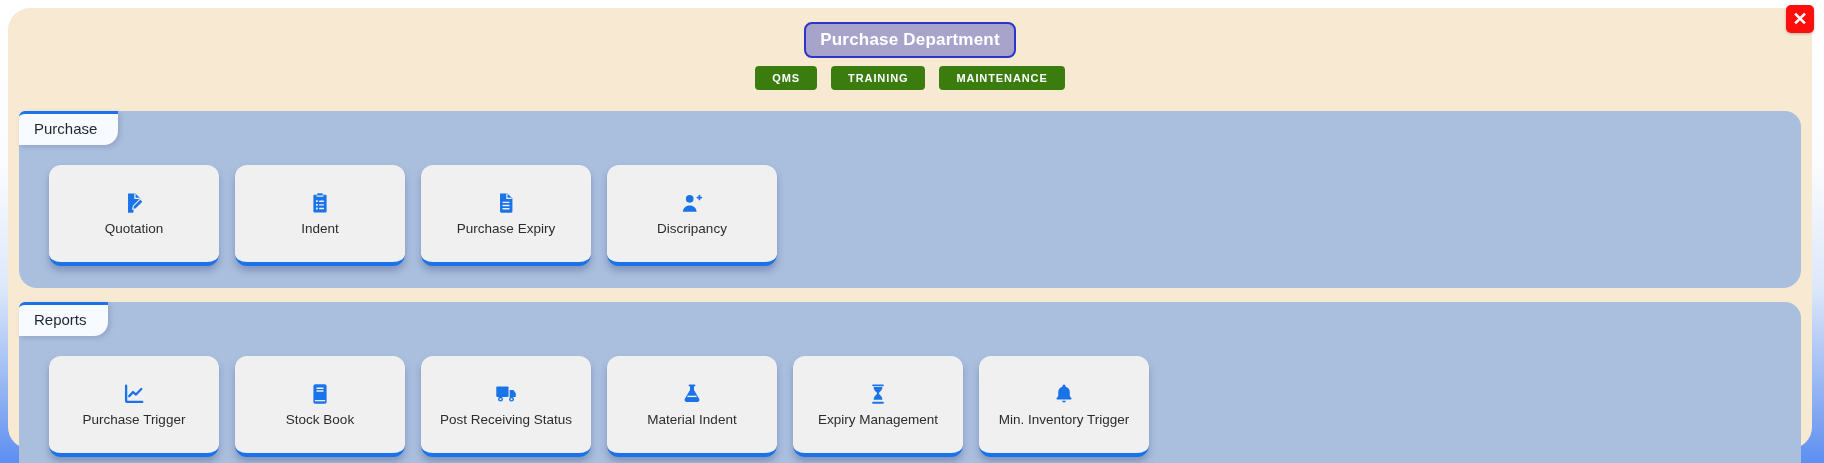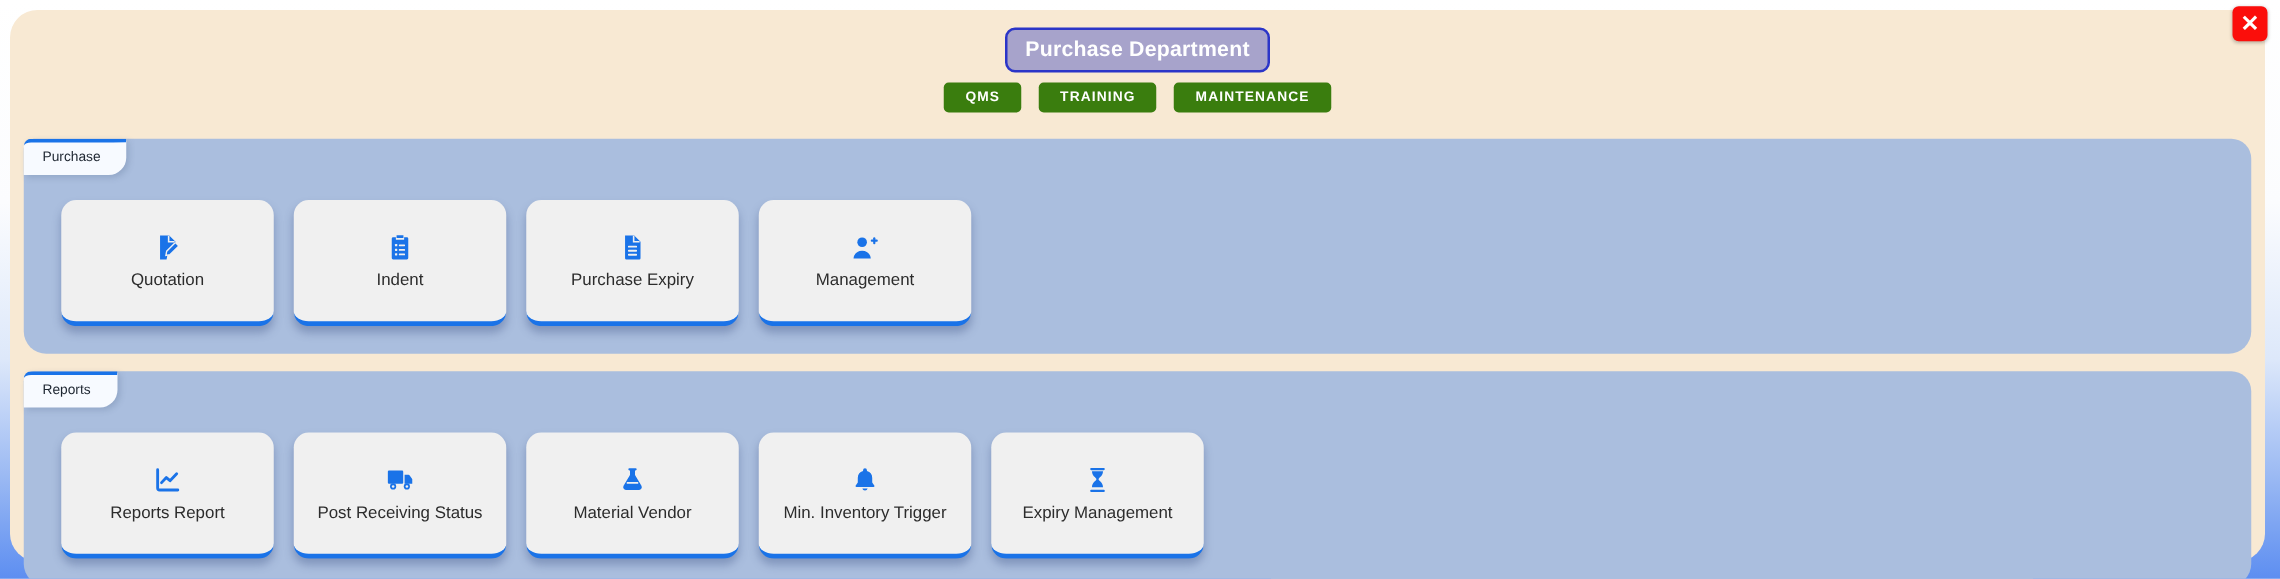--- a/index.html
+++ b/index.html
@@ -39,21 +39,21 @@
   .panel{
     background:var(--panel-blue,#aabede);
     border-radius:8px 16px 18px 18px;position:relative;
   }
   .tab{
     display:inline-block;
     background:#f7faff;
     border-top:3px solid var(--accent,#1a73e8);
     border-radius:6px 0 14px 0;
     padding:6px 21px 8px 15px;
-    font-size:11px;color:#1d2530;
+    font-size:15px;color:#1d2530;
     box-shadow:2px 2px 5px rgba(60,80,120,.22);
     cursor:pointer;
   }
   .card-row{display:flex;gap:16px;padding:20px 30px 22px 30px;}
   .card{
     width:170px;height:101px;box-sizing:border-box;
     background:var(--card-bg,#f0f0f0);
     border:none;border-bottom:4px solid var(--accent,#1a73e8);
     border-radius:12px;
     box-shadow:0 5px 7px rgba(55,75,125,.35);
@@ -126,32 +126,45 @@
           </button>
           <button class="card">
             <span class="card-icon">
               <svg viewBox="0 0 24 24" fill="#1a73e8">
                 <circle cx="9.5" cy="7.4" r="4.2"></circle>
                 <path d="M2 21.6c.3-4.2 3.4-6.8 7.5-6.8s7.2 2.6 7.5 6.8z"></path>
                 <rect x="17" y="5.1" width="6.2" height="1.9" rx=".9"></rect>
                 <rect x="19.15" y="3" width="1.9" height="6.2" rx=".9"></rect>
               </svg>
             </span>
-            <span class="card-label">Management</span>
+            <span class="card-label">Discripancy</span>
           </button>
         </div></div>
       <div class="panel"><div class="tab">Reports</div><div class="card-row">
           <button class="card">
             <span class="card-icon">
               <svg viewBox="0 0 24 24" fill="#1a73e8">
                 <path d="M3.4 3v16a1.7 1.7 0 0 0 1.7 1.7H21" fill="none" stroke="#1a73e8" stroke-width="2.5" stroke-linecap="round"></path>
                 <path d="M6.8 14.3l4.2-4.4 3.2 2.7 5.8-6" fill="none" stroke="#1a73e8" stroke-width="2.5" stroke-linecap="round" stroke-linejoin="round"></path>
               </svg>
             </span>
-            <span class="card-label">Reports Report</span>
+            <span class="card-label">Purchase Trigger</span>
+          </button>
+          <button class="card">
+            <span class="card-icon">
+              <svg viewBox="0 0 24 24" fill="#1a73e8">
+                <rect x="4.8" y="1.4" width="14.4" height="21.2" rx="2"></rect>
+                <g fill="#f0f0f0">
+                  <rect x="8" y="5" width="8" height="1.5" rx=".7"></rect>
+                  <rect x="8" y="8" width="8" height="1.5" rx=".7"></rect>
+                </g>
+                <path d="M6.4 19.3h11.2" stroke="#f0f0f0" stroke-width="1.4" fill="none"></path>
+              </svg>
+            </span>
+            <span class="card-label">Stock Book</span>
           </button>
           <button class="card">
             <span class="card-icon">
               <svg viewBox="0 0 24 24" fill="#1a73e8">
                 <rect x="1.4" y="3.8" width="13.4" height="11.5" rx="1"></rect>
                 <path d="M16 7.5h3.5a1 1 0 0 1 .8.4l2.2 2.9a1 1 0 0 1 .2.6v3.9H16z"></path>
                 <circle cx="6" cy="17.6" r="2.7"></circle>
                 <circle cx="6" cy="17.6" r="1.1" fill="#f0f0f0"></circle>
                 <circle cx="18" cy="17.6" r="2.7"></circle>
                 <circle cx="18" cy="17.6" r="1.1" fill="#f0f0f0"></circle>
@@ -159,37 +172,37 @@
             </span>
             <span class="card-label">Post Receiving Status</span>
           </button>
           <button class="card">
             <span class="card-icon">
               <svg viewBox="0 0 24 24" fill="#1a73e8">
                 <path d="M9.3 1.7h5.4a.95.95 0 0 1 0 1.9h-.5v4.1l5.6 9.4a2.4 2.4 0 0 1-2.1 3.6H6.3a2.4 2.4 0 0 1-2.1-3.6l5.6-9.4V3.6h-.5a.95.95 0 0 1 0-1.9z"></path>
                 <path d="M7 14.6h10" stroke="#f0f0f0" stroke-width="1.5" fill="none"></path>
               </svg>
             </span>
-            <span class="card-label">Material Vendor</span>
-          </button>
-          <button class="card">
-            <span class="card-icon">
-              <svg viewBox="0 0 24 24" fill="#1a73e8">
-                <path d="M12 1.7a1.7 1.7 0 0 1 1.7 1.7v.7a6.3 6.3 0 0 1 4.6 6.1v3.9l1.8 2.6a.8.8 0 0 1-.7 1.3H4.6a.8.8 0 0 1-.7-1.3l1.8-2.6v-3.9a6.3 6.3 0 0 1 4.6-6.1v-.7A1.7 1.7 0 0 1 12 1.7z"></path>
-                <path d="M9.7 19.4a2.35 2.35 0 0 0 4.6 0z"></path>
-              </svg>
-            </span>
-            <span class="card-label">Min. Inventory Trigger</span>
+            <span class="card-label">Material Indent</span>
           </button>
           <button class="card">
             <span class="card-icon">
               <svg viewBox="0 0 24 24" fill="#1a73e8">
                 <rect x="5.6" y="1.5" width="12.8" height="2" rx="1"></rect>
                 <rect x="5.6" y="20.5" width="12.8" height="2" rx="1"></rect>
                 <path d="M7.2 4.3h9.6c0 3.4-2.2 4.7-3.6 6.3-.4.5-.4 1 0 1.5 1.4 1.6 3.6 2.9 3.6 6.3H7.2c0-3.4 2.2-4.7 3.6-6.3.4-.5.4-1 0-1.5C9.4 9 7.2 7.7 7.2 4.3z"></path>
               </svg>
             </span>
             <span class="card-label">Expiry Management</span>
           </button>
+          <button class="card">
+            <span class="card-icon">
+              <svg viewBox="0 0 24 24" fill="#1a73e8">
+                <path d="M12 1.7a1.7 1.7 0 0 1 1.7 1.7v.7a6.3 6.3 0 0 1 4.6 6.1v3.9l1.8 2.6a.8.8 0 0 1-.7 1.3H4.6a.8.8 0 0 1-.7-1.3l1.8-2.6v-3.9a6.3 6.3 0 0 1 4.6-6.1v-.7A1.7 1.7 0 0 1 12 1.7z"></path>
+                <path d="M9.7 19.4a2.35 2.35 0 0 0 4.6 0z"></path>
+              </svg>
+            </span>
+            <span class="card-label">Min. Inventory Trigger</span>
+          </button>
         </div></div>
     </div>
 
 </div>
 
 </body></html>

